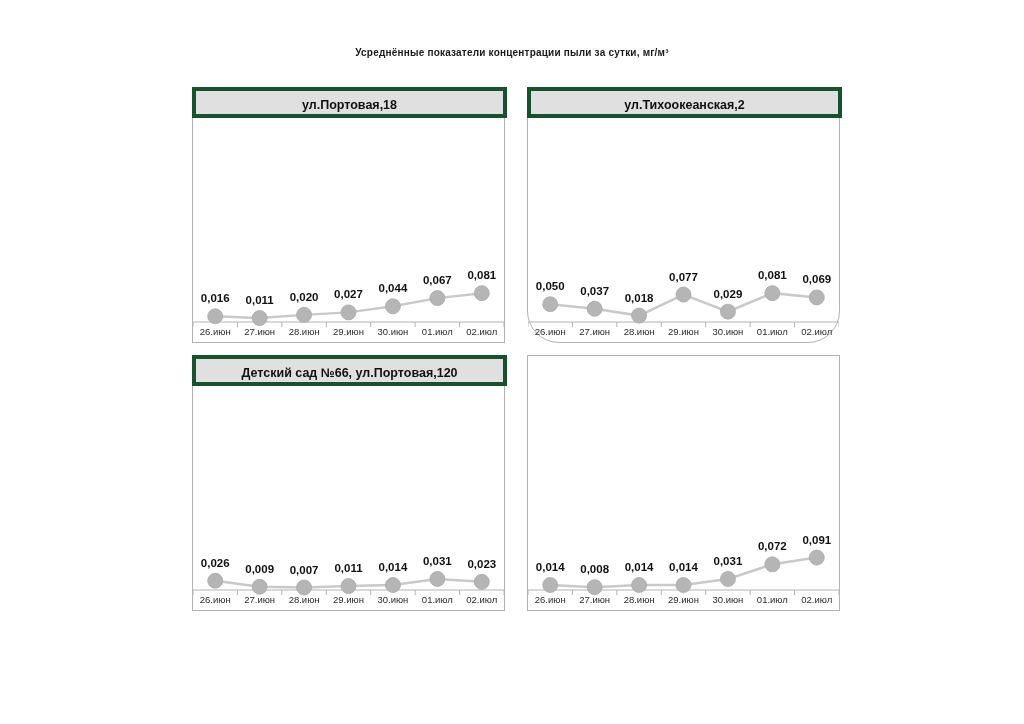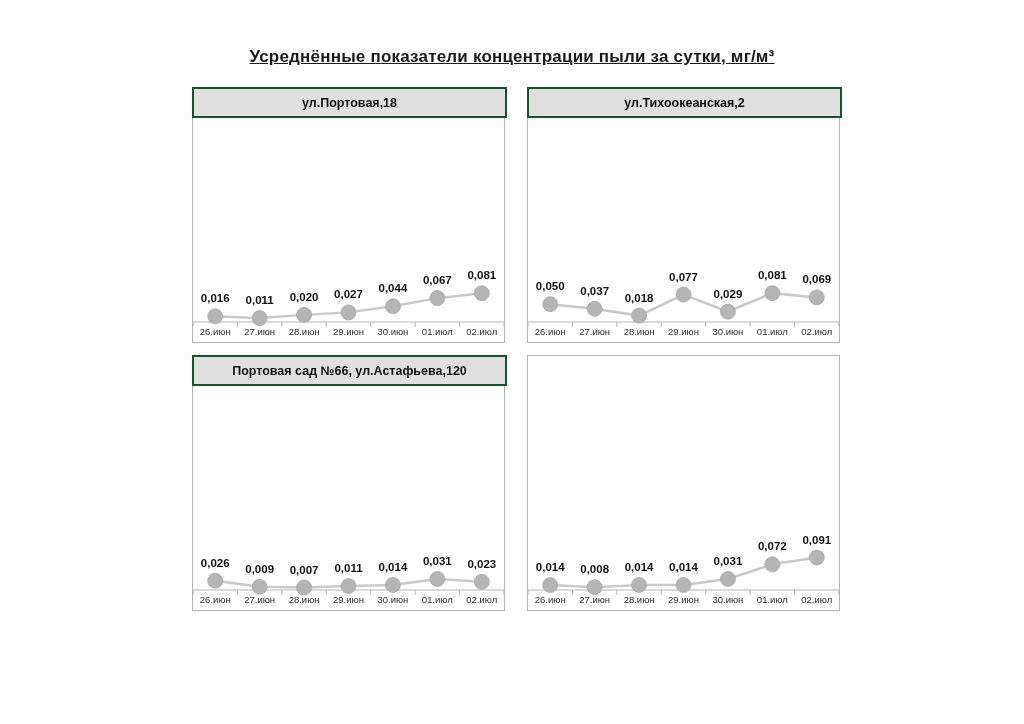--- a/index.html
+++ b/index.html
@@ -2,35 +2,35 @@
 <html><head>
 <meta charset="utf-8">
 <style>
   html,body{margin:0;padding:0;background:#ffffff;}
   #canvas{
     position:relative;width:1024px;height:724px;background:#ffffff;
     font-family:"Liberation Sans", sans-serif;overflow:hidden;
   }
   .page-title{
     position:absolute;top:47px;left:0;width:100%;text-align:center;
-    font-size:17px;font-weight:bold;color:#1a1a1a;letter-spacing:.2px;text-decoration:underline;
+    font-size:10px;font-weight:bold;color:#1a1a1a;letter-spacing:.2px;
   }
   .panel{
     position:absolute;width:313px;height:256px;box-sizing:border-box;
     border:1px solid #b3b3b3;background:#ffffff;
   }
   .panel-header{
     position:absolute;left:-1px;top:-1px;width:315px;height:31px;
-    box-sizing:border-box;border:2px solid #14532d;background:#e0e0e0;
+    box-sizing:border-box;border:4px solid #14532d;background:#e0e0e0;
     text-align:center;line-height:29px;font-size:12.5px;font-weight:bold;color:#111111;
   }
   .plot{position:absolute;left:0;top:30px;width:311px;height:224px;}
   .plot svg{display:block;}
   .pos-0{left:192px;top:87px;}
-  .pos-1{left:527px;top:87px;}
+  .pos-1{left:527px;top:87px;border-radius:32px;}
   .pos-2{left:192px;top:355px;}
   .pos-3{left:527px;top:355px;}
 </style>
 </head>
 <body>
 
 <div id="canvas">
   <div class="page-title">Усреднённые показатели концентрации пыли за сутки, мг/м³</div>
 
   <div class="panel pos-0">
@@ -105,21 +105,21 @@
           <text x="111.07142857142858" y="217" text-anchor="middle" fill="#2b2b2b" font-size="9.5" font-family="&quot;Liberation Sans&quot;, sans-serif">28.июн</text>
           <text x="155.5" y="217" text-anchor="middle" fill="#2b2b2b" font-size="9.5" font-family="&quot;Liberation Sans&quot;, sans-serif">29.июн</text>
           <text x="199.92857142857144" y="217" text-anchor="middle" fill="#2b2b2b" font-size="9.5" font-family="&quot;Liberation Sans&quot;, sans-serif">30.июн</text>
           <text x="244.35714285714286" y="217" text-anchor="middle" fill="#2b2b2b" font-size="9.5" font-family="&quot;Liberation Sans&quot;, sans-serif">01.июл</text>
           <text x="288.7857142857143" y="217" text-anchor="middle" fill="#2b2b2b" font-size="9.5" font-family="&quot;Liberation Sans&quot;, sans-serif">02.июл</text>
         </svg>
       </div>
   </div>
 
   <div class="panel pos-2">
-    <div class="panel-header">Портовая сад №66, ул.Астафьева,120</div>
+    <div class="panel-header">Детский сад №66, ул.Портовая,120</div>
     <div class="plot">
         <svg viewBox="0 0 311 224" width="311" height="224">
           <line x1="0" y1="204" x2="311" y2="204" stroke="#b3b3b3" stroke-width="1.2"></line>
           <line x1="0" y1="204" x2="0" y2="209" stroke="#b3b3b3" stroke-width="1"></line>
           <line x1="44.42857142857143" y1="204" x2="44.42857142857143" y2="209" stroke="#b3b3b3" stroke-width="1"></line>
           <line x1="88.85714285714286" y1="204" x2="88.85714285714286" y2="209" stroke="#b3b3b3" stroke-width="1"></line>
           <line x1="133.28571428571428" y1="204" x2="133.28571428571428" y2="209" stroke="#b3b3b3" stroke-width="1"></line>
           <line x1="177.71428571428572" y1="204" x2="177.71428571428572" y2="209" stroke="#b3b3b3" stroke-width="1"></line>
           <line x1="222.14285714285717" y1="204" x2="222.14285714285717" y2="209" stroke="#b3b3b3" stroke-width="1"></line>
           <line x1="266.57142857142856" y1="204" x2="266.57142857142856" y2="209" stroke="#b3b3b3" stroke-width="1"></line>

